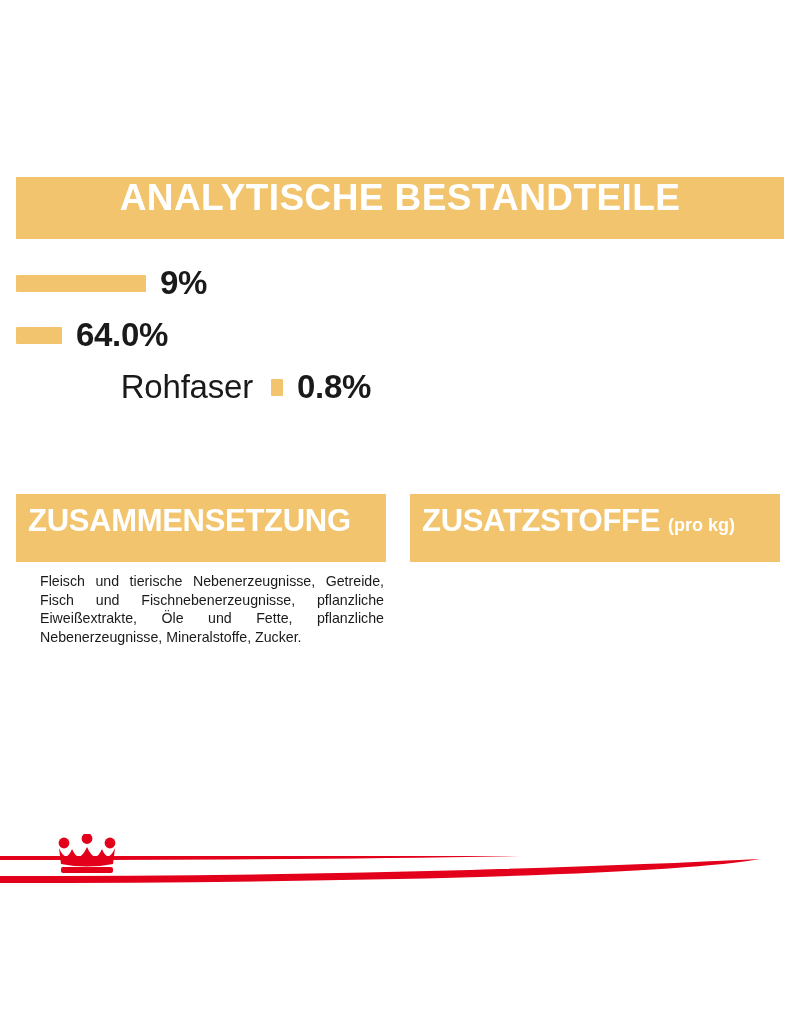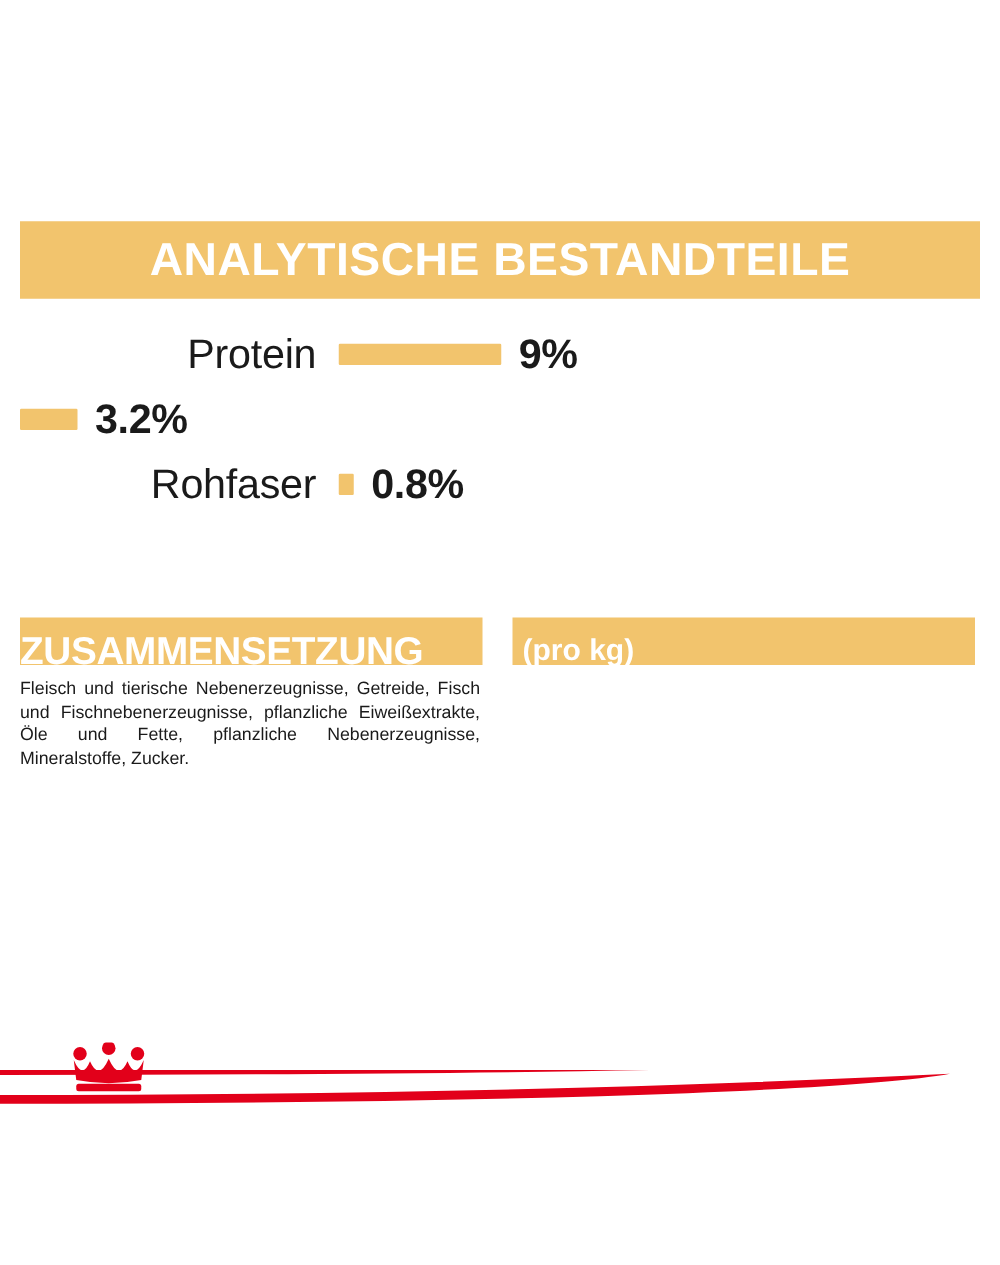--- a/index.html
+++ b/index.html
@@ -22,21 +22,20 @@
 
   
   .analytic-band {
     position: absolute;
     left: 16px;
     top: 177px;
     width: 768px;
     height: 62px;
     background: #f2c46d;
     display: flex;
-    align-items: center;
     justify-content: center;
   }
   .analytic-band-title {
     color: #ffffff;
     font-size: 37px;
     font-weight: bold;
     letter-spacing: 0.4px;
     white-space: nowrap;
   }
 
@@ -79,46 +78,48 @@
   .col {
     position: absolute;
     top: 494px;
     width: 370px;
   }
   .col-left { left: 16px; }
   .col-right { left: 410px; }
 
   .col-band {
     background: #f2c46d;
-    height: 38px;
+    height: 68px;
     display: flex;
     align-items: baseline;
+    padding-left: 12px;
     box-sizing: border-box;
   }
   .col-band-title {
     color: #ffffff;
     font-size: 31px;
     font-weight: bold;
     letter-spacing: -0.3px;
     line-height: 54px;
   }
   .col-band-sub {
     color: #ffffff;
-    font-size: 24px;
+    font-size: 18px;
     font-weight: bold;
     margin-left: 8px;
     line-height: 54px;
   }
   .col-body {
     margin-top: 10px;
     font-size: 14.2px;
     line-height: 18.5px;
     color: #1a1a1a;
     text-align: justify;
     padding-right: 2px;
+    margin-left: 24px;
   }
 
   
   .footer {
     position: absolute;
     left: 0;
     top: 818px;
     width: 800px;
     height: 90px;
   }
@@ -143,47 +144,47 @@
 
 <div class="page">
 
   <div class="analytic-band">
     <div class="analytic-band-title">ANALYTISCHE BESTANDTEILE</div>
   </div>
 
   <div class="nutrients">
 
     <div class="nutrient-row">
-      <div class="nutrient-label">Protein</div>
       <div class="nutrient-bar" style="width:130px"></div>
       <div class="nutrient-value">9%</div>
     </div>
 
     <div class="nutrient-row">
       <div class="nutrient-bar" style="width:46px"></div>
-      <div class="nutrient-value">3.2%</div>
+      <div class="nutrient-value">64.0%</div>
     </div>
 
     <div class="nutrient-row">
       <div class="nutrient-label">Rohfaser</div>
       <div class="nutrient-bar" style="width:12px"></div>
       <div class="nutrient-value">0.8%</div>
     </div>
 
   </div>
 
   <div class="col col-left">
     <div class="col-band">
       <span class="col-band-title">ZUSAMMENSETZUNG</span>
     </div>
     <div class="col-body">Fleisch und tierische Nebenerzeugnisse, Getreide, Fisch und Fischnebenerzeugnisse, pflanzliche Eiweißextrakte, Öle und Fette, pflanzliche Nebenerzeugnisse, Mineralstoffe, Zucker.</div>
   </div>
 
   <div class="col col-right">
     <div class="col-band">
+      <span class="col-band-title">ZUSATZSTOFFE</span>
       <span class="col-band-sub">(pro kg)</span>
     </div>
   </div>
 
   <div class="footer">
     <div class="swoosh">
       <svg width="800" height="30" viewBox="0 0 800 30" xmlns="http://www.w3.org/2000/svg">
         <path d="M0 2 L0 20 Q 260 20 470 14 Q 640 9 760 3 Q 700 14 480 21 Q 260 27 0 27 Z" fill="#e2001a"></path>
         <path d="M0 0 L0 4 Q 300 4 520 0 Z" fill="#e2001a"></path>
       </svg>

